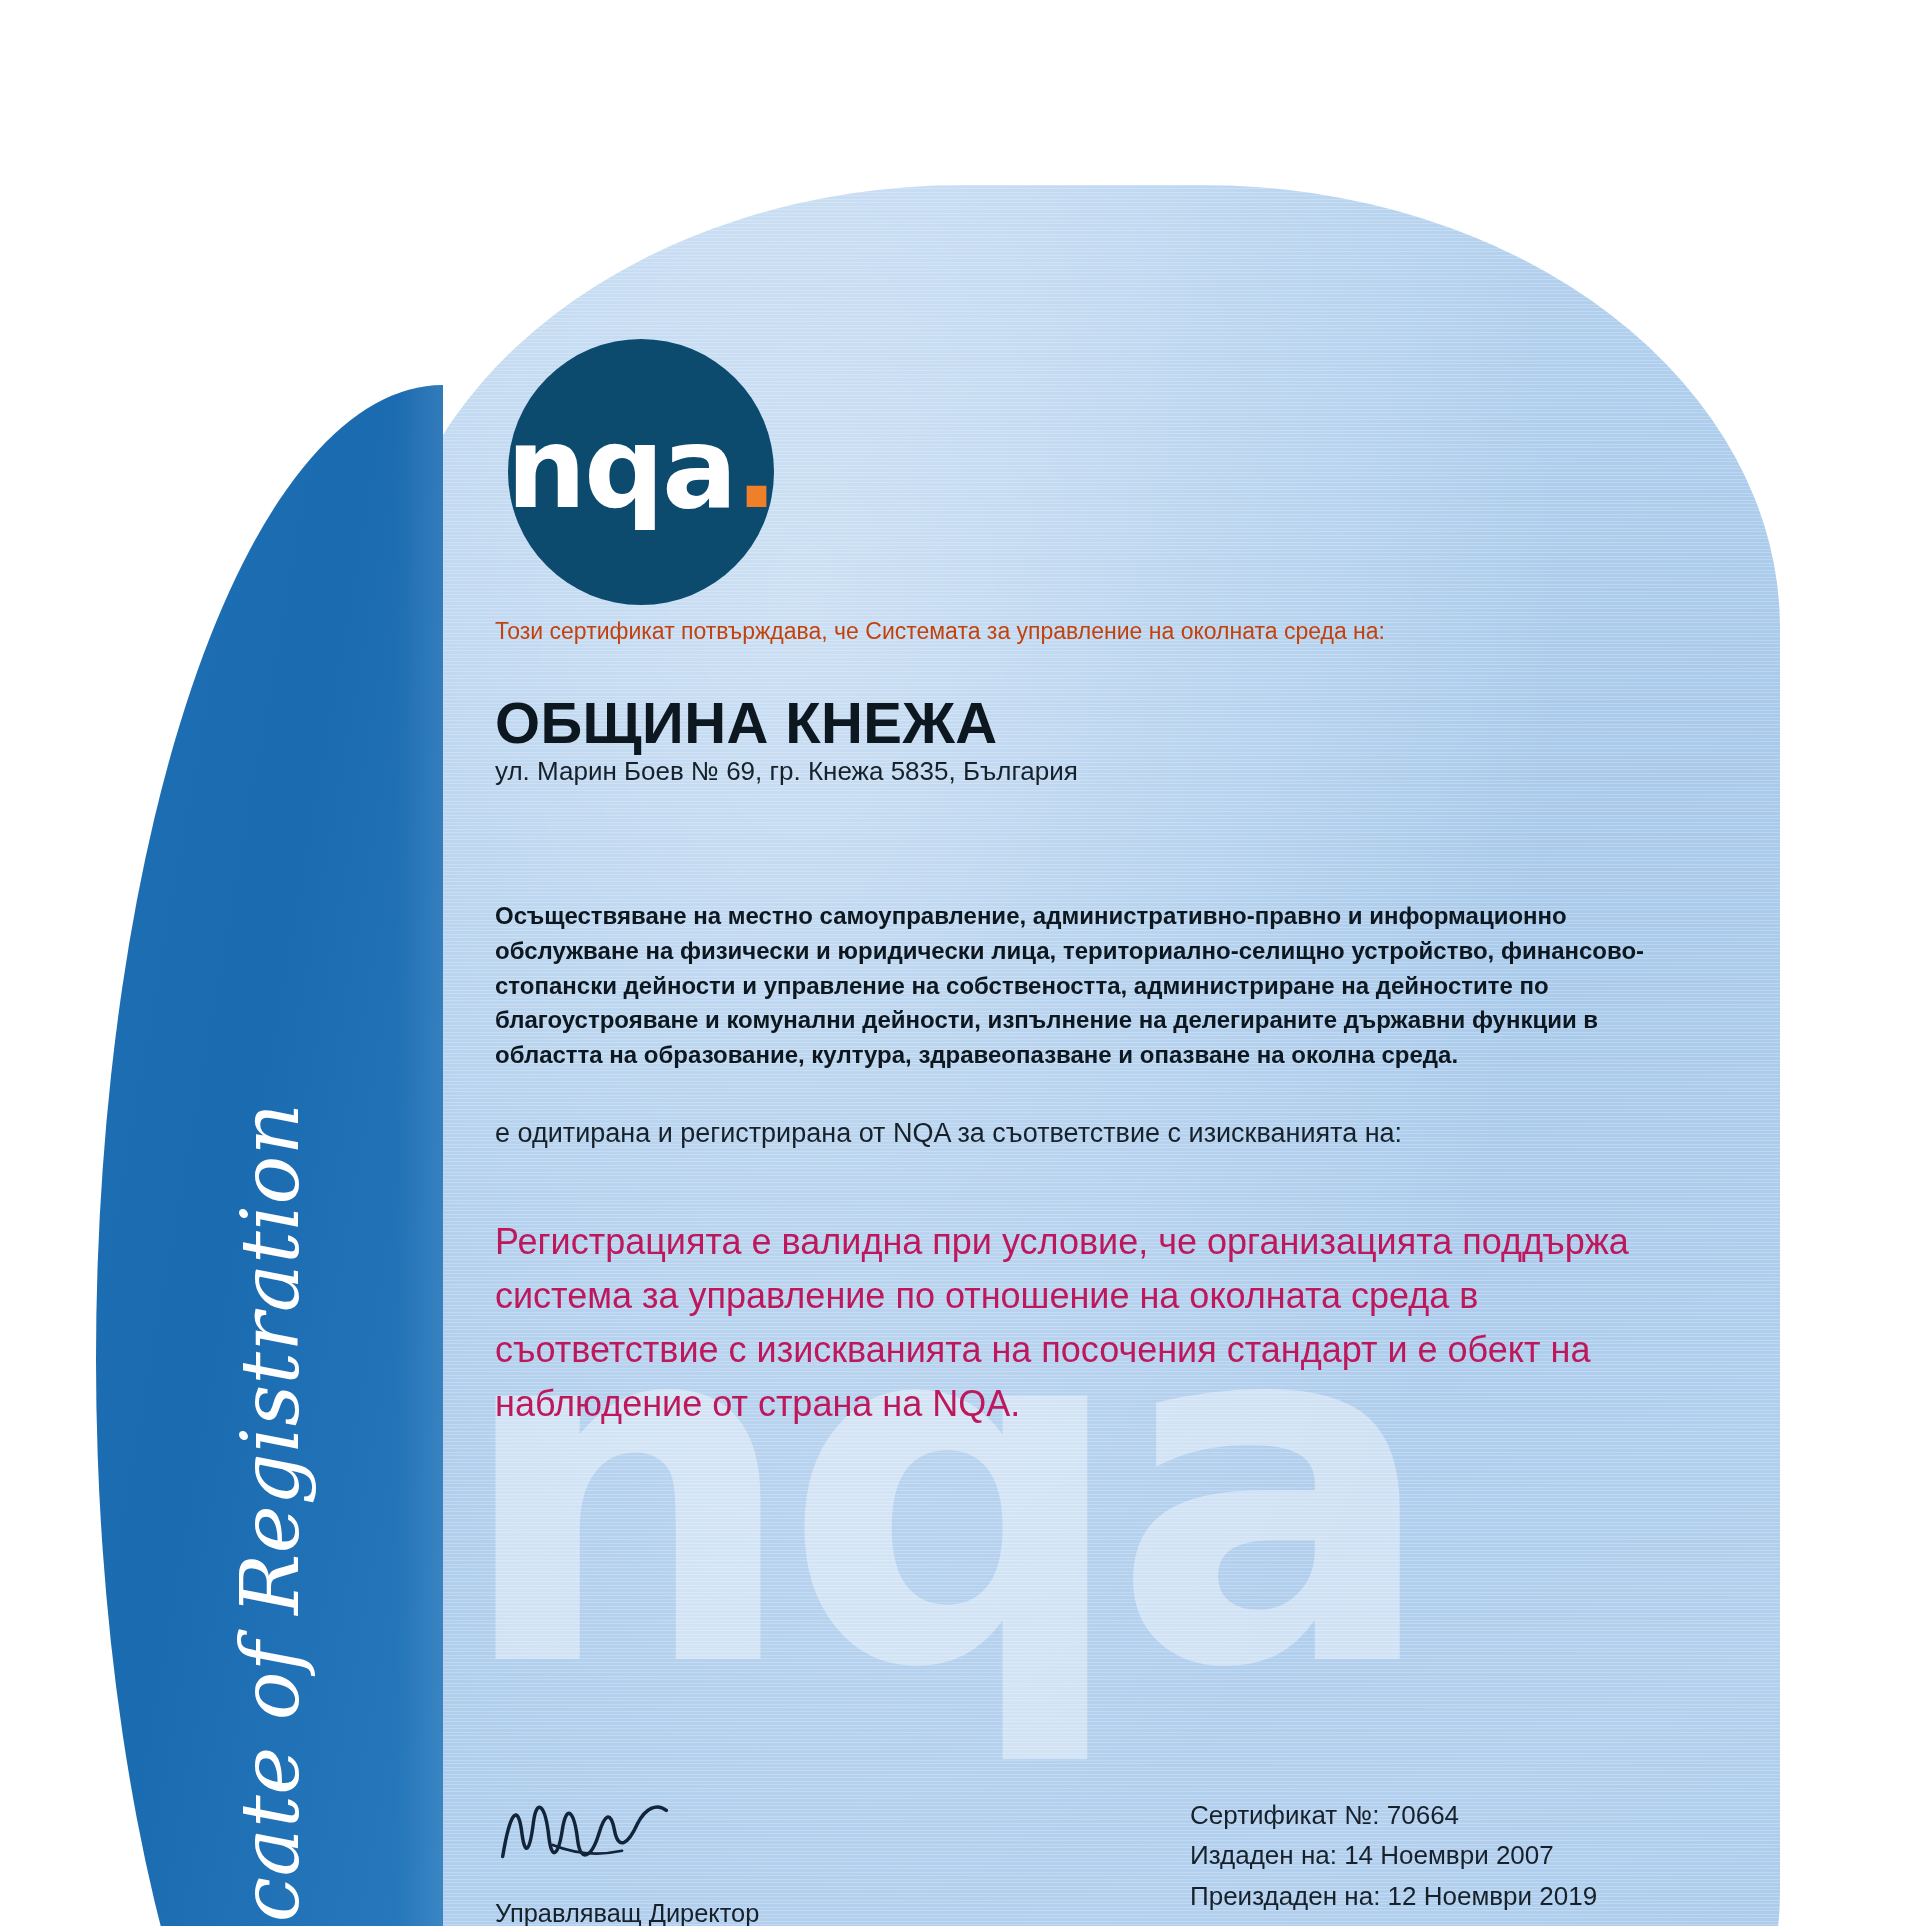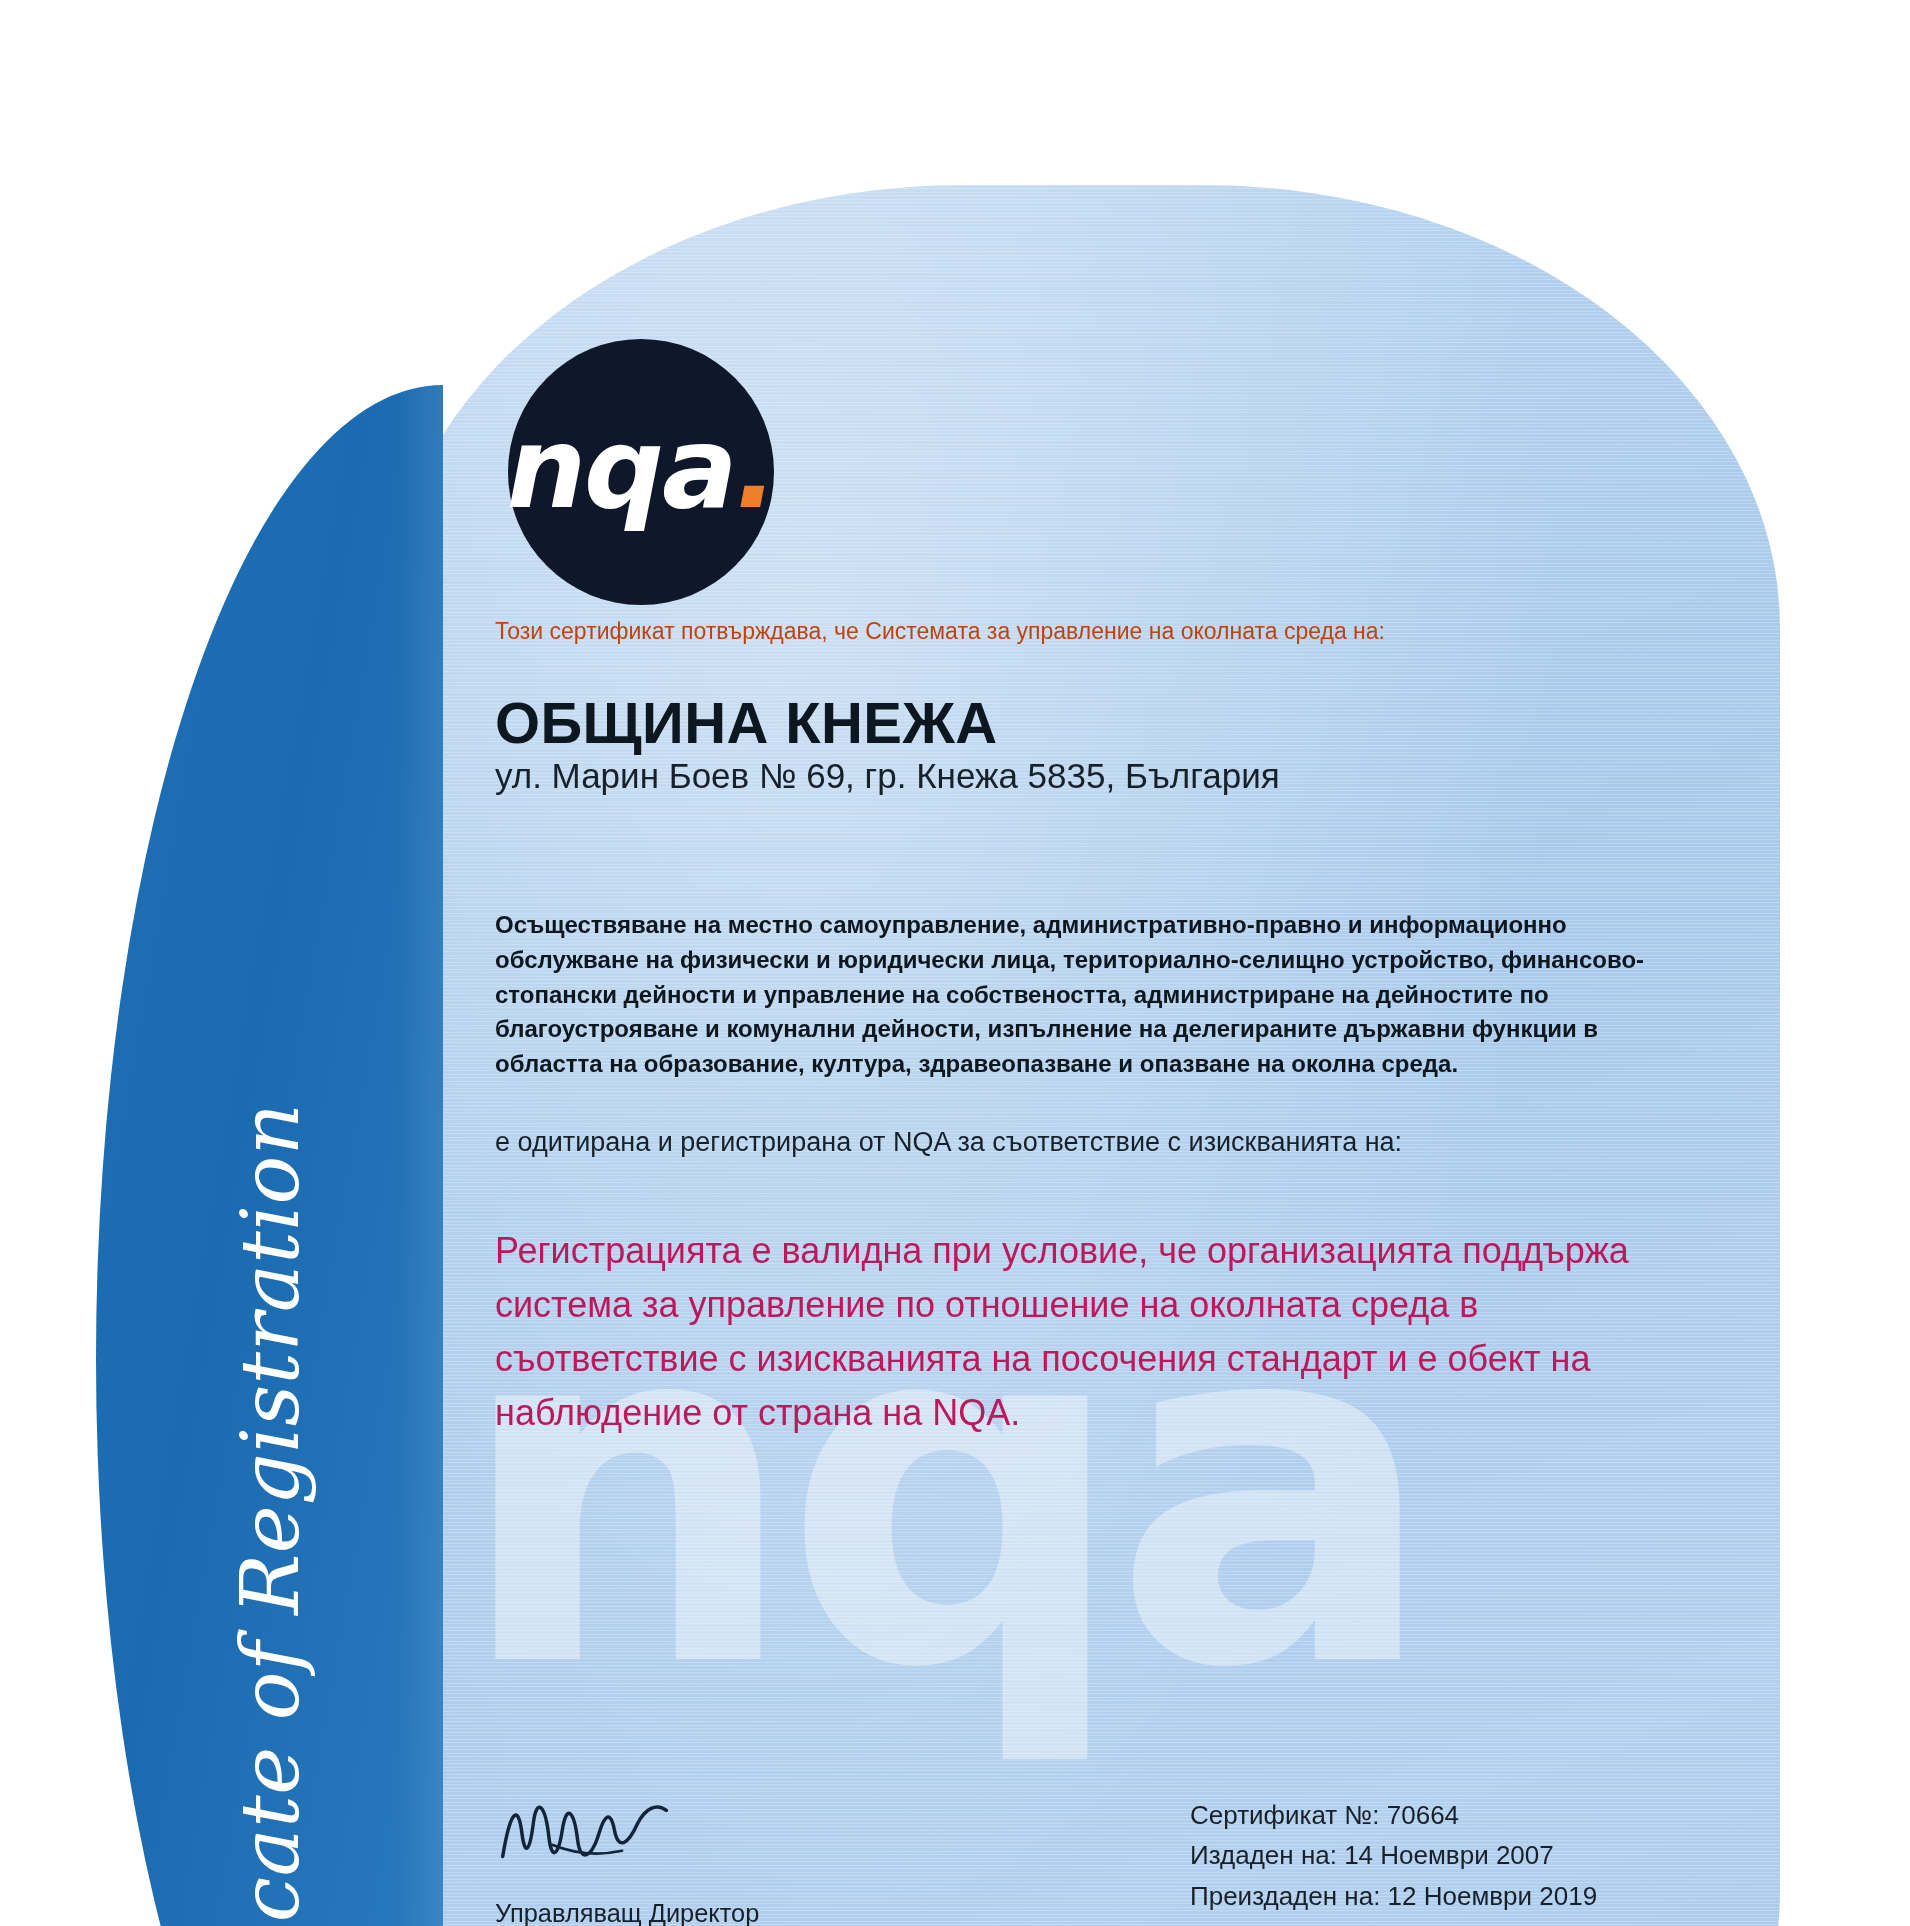--- a/index.html
+++ b/index.html
@@ -108,25 +108,24 @@
   }
 
   
   .logo {
     position: absolute;
     left: 508px;
     top: 339px;
     width: 266px;
     height: 266px;
     border-radius: 50%;
-    background: #0f172a;
+    background: #0c4a6e;
     display: flex;
     align-items: center;
     justify-content: center;
-    font-style: italic;
   }
   .logo-text {
     font-family: "DejaVu Sans", sans-serif;
     font-size: 112px;
     font-weight: 600;
     color: #ffffff;
     letter-spacing: -2.3px;
     line-height: 1;
     position: relative;
     top: -3.9px;
@@ -149,21 +148,21 @@
     color: #c2410c;
     margin-bottom: 42px;
   }
   .org-name {
     font-size: 58px;
     font-weight: 700;
     letter-spacing: 0.4px;
     color: #0d1720;
   }
   .org-address {
-    font-size: 35px;
+    font-size: 26px;
     color: #16212b;
     margin-bottom: 112px;
   }
   .scope-label {
     font-size: 27px;
     color: #16212b;
     margin-bottom: 50px;
   }
   .scope-text {
     font-size: 24px;

